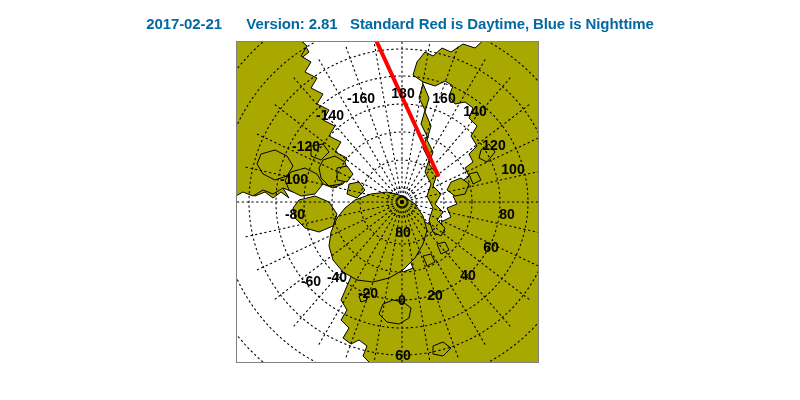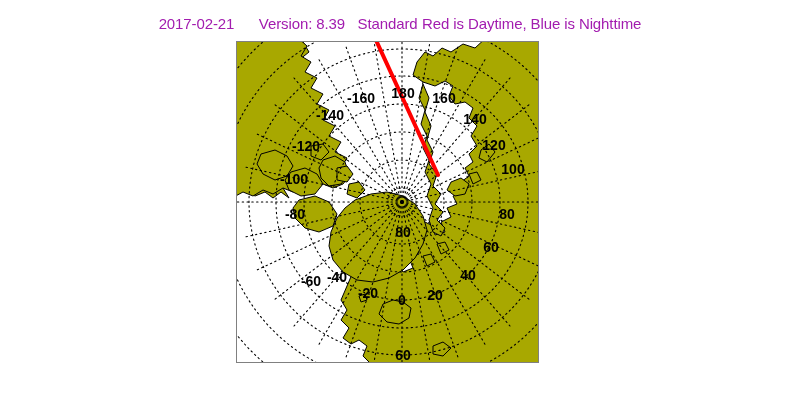--- a/index.html
+++ b/index.html
@@ -27,22 +27,22 @@
     top: 15px;
     width: 800px;
     height: 22px;
     text-align: center;
     white-space: nowrap;
   }
   .title-seg {
     display: inline-block;
     font-family: "Liberation Sans", sans-serif;
     font-size: 15px;
-    font-weight: normal;
-    color: #a21caf;
+    font-weight: bold;
+    color: #0369a1;
     letter-spacing: -0.1px;
   }
   #title-date      { margin-right: 20px; }
   #title-version   { margin-right: 8px;  }
   #title-standard  { }
   #title-legend    { margin-right: 0px; text-align: center;  }
 
   
   #map-frame {
     position: absolute;
@@ -78,21 +78,21 @@
        1px 0 0 rgba(255,255,255,0), -1px 0 0 rgba(255,255,255,0);
   }
 </style>
 </head>
 <body>
 
 <div id="page">
 
   <div id="title-bar">
     <span class="title-seg" id="title-date">2017-02-21</span>
-    <span class="title-seg" id="title-version">Version: 8.39</span>
+    <span class="title-seg" id="title-version">Version: 2.81</span>
     <span class="title-seg" id="title-standard">Standard</span>
     <span class="title-seg" id="title-legend">Red is Daytime, Blue is Nighttime</span>
   </div>
 
   <div id="map-frame">
 
     <svg id="map-svg" viewBox="0 0 329 322">
 
       <defs>
         <clipPath id="plotclip">
@@ -223,21 +223,21 @@
         <line x1="138" y1="-4" x2="201" y2="133" stroke="#ff0000" stroke-width="4" stroke-linecap="round"></line>
 
       </g>
     </svg>
 
     <div id="grat-labels">
 
       <span class="grat-label" style="left:124px; top:56px;">-160</span>
       <span class="grat-label" style="left:166px; top:51px;">180</span>
       <span class="grat-label" style="left:207px; top:56px;">160</span>
-      <span class="grat-label" style="left:238px; top:77px;">140</span>
+      <span class="grat-label" style="left:238px; top:69px;">140</span>
       <span class="grat-label" style="left:257px; top:103px;">120</span>
       <span class="grat-label" style="left:268px; top:127px;margin-left:8px;">100</span>
       <span class="grat-label" style="left:270px; top:172px;">80</span>
       <span class="grat-label" style="left:254px; top:205px;">60</span>
       <span class="grat-label" style="left:231px; top:233px;">40</span>
       <span class="grat-label" style="left:198px; top:253px;">20</span>
       <span class="grat-label" style="left:165px; top:258px;">0</span>
       <span class="grat-label" style="left:131px; top:251px;">-20</span>
       <span class="grat-label" style="left:100px; top:235px;">-40</span>
       <span class="grat-label" style="left:74px;  top:205px;margin-top:34px;">-60</span>

